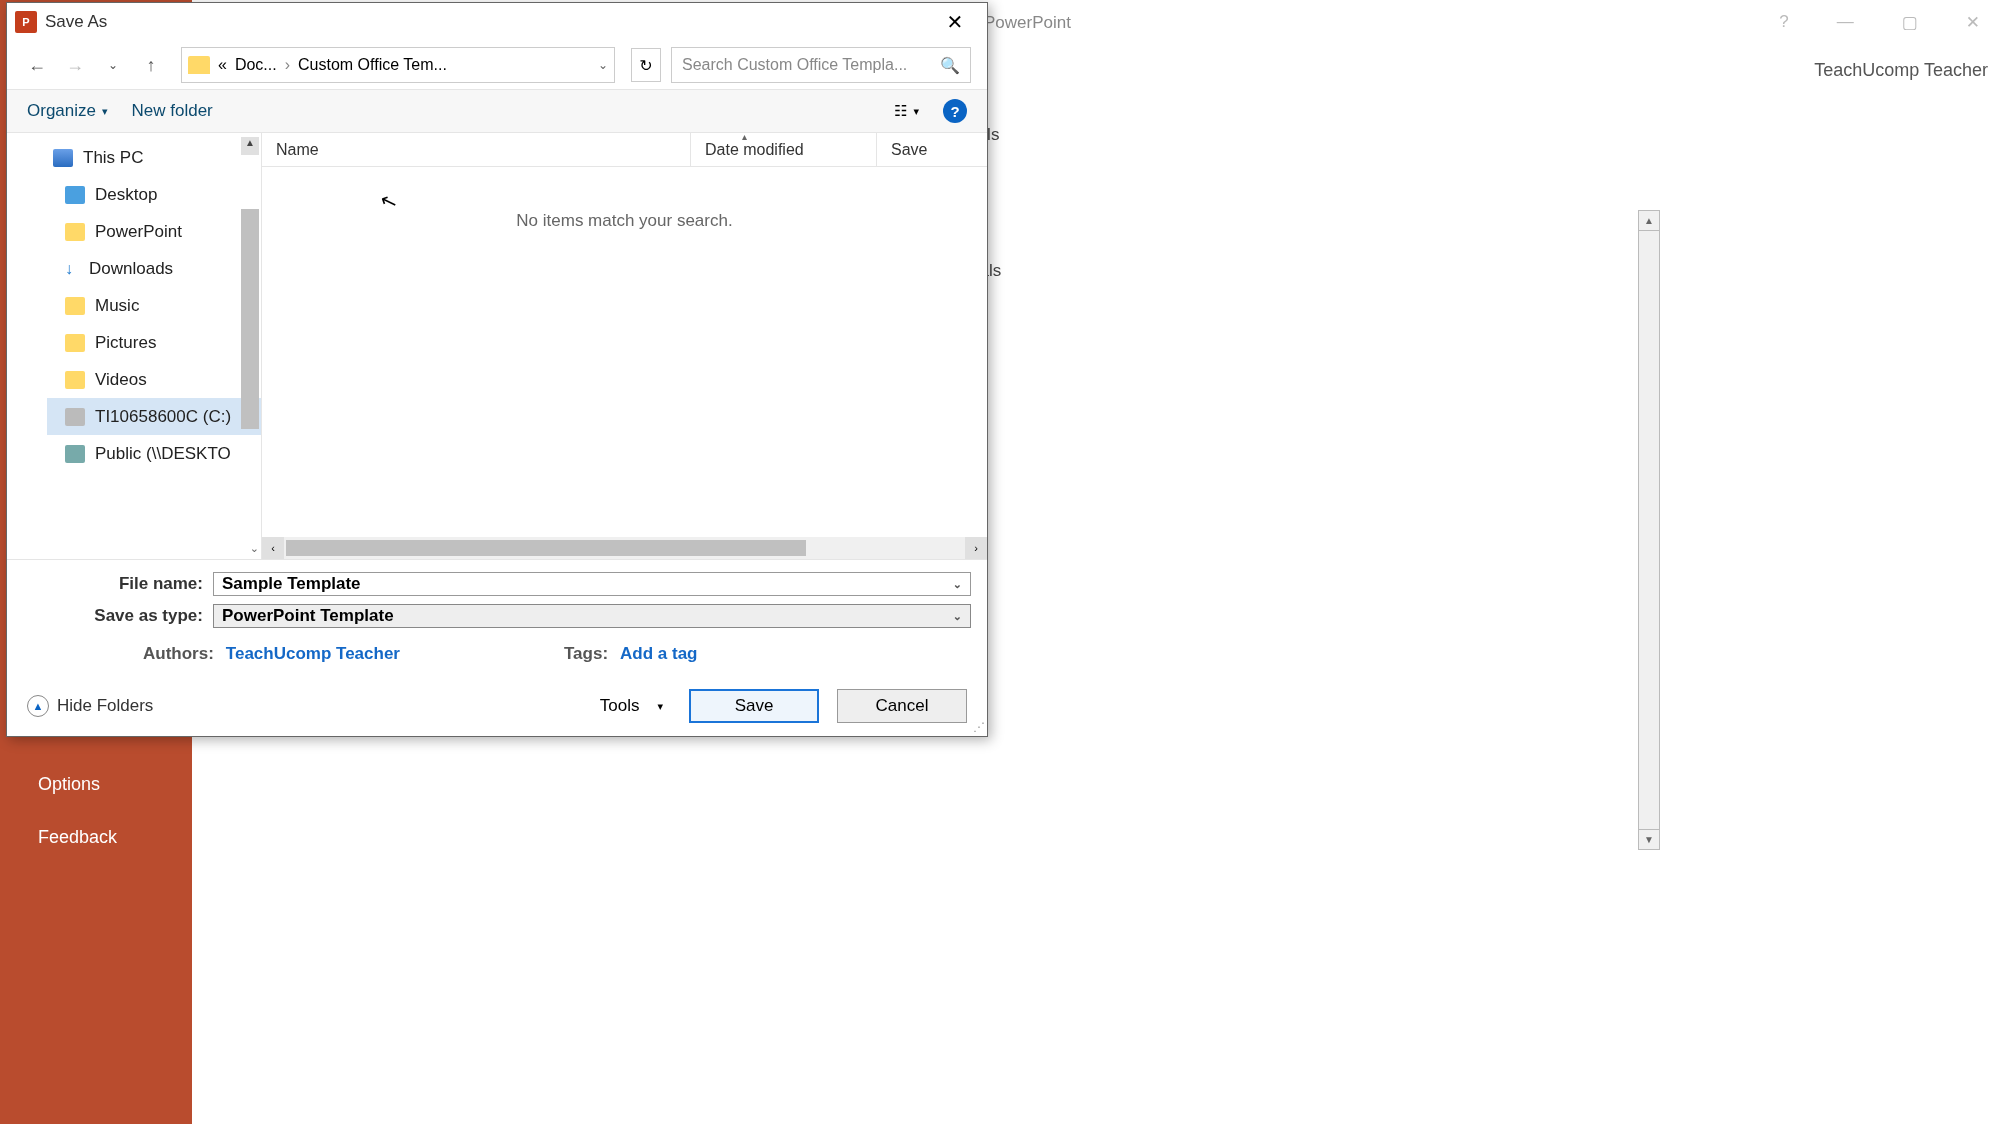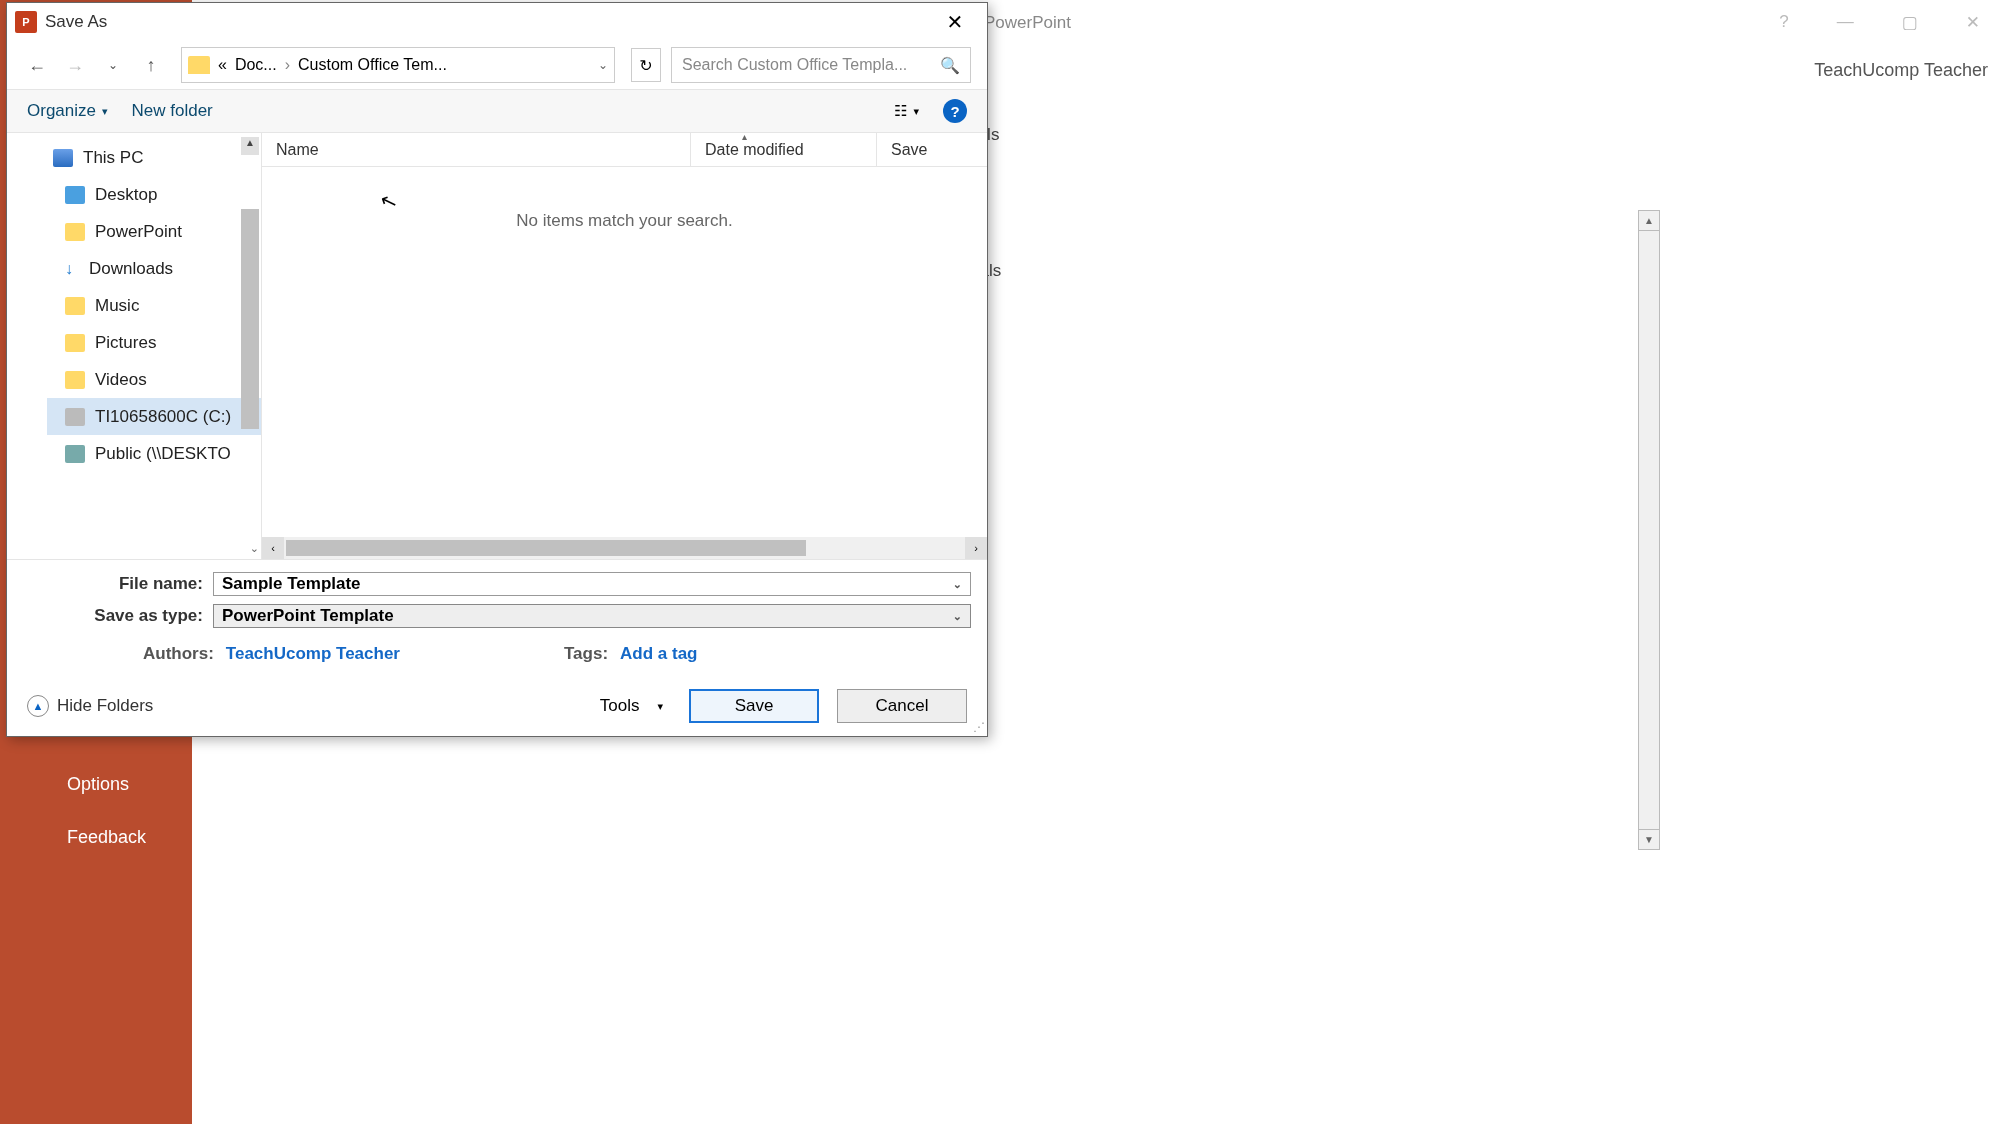--- a/index.html
+++ b/index.html
@@ -1,21 +1,21 @@
 <!DOCTYPE html>
 <html><head>
 <meta charset="utf-8">
 <style>
 * { box-sizing: border-box; margin: 0; padding: 0; font-family: "Segoe UI", Arial, sans-serif; }
 body { width: 2000px; height: 1124px; background: #fff; overflow: hidden; position: relative; }
 
 
 .bg-window { position: absolute; top: 0; left: 0; right: 0; bottom: 0; display: flex; }
 .bg-sidebar { width: 192px; background: #b94c2e; color: #fff; display: flex; flex-direction: column; justify-content: flex-end; padding-bottom: 260px; }
-.bg-sidebar-item { padding: 16px 38px; font-size: 18px; color: #fff; margin-left: 29px; }
+.bg-sidebar-item { padding: 16px 38px; font-size: 18px; color: #fff; }
 .bg-main { flex: 1; background: #fff; position: relative; }
 .bg-titlebar { height: 45px; display: flex; align-items: center; justify-content: space-between; padding: 0 20px; color: #888; font-size: 17px; }
 .bg-title { margin-left: 720px; }
 .bg-winbtns { display: flex; gap: 48px; color: #bbb; }
 .bg-user { position: absolute; top: 60px; right: 12px; font-size: 18px; color: #555; }
 .bg-content { padding: 80px 0 0 540px; font-size: 17px; color: #444; }
 .bg-row { margin-bottom: 48px; }
 .bg-older { color: #c84b2e; font-size: 32px; margin-top: 40px; }
 .bg-scroll { position: absolute; right: 340px; top: 210px; width: 22px; height: 640px; border: 1px solid #bbb; background: #f0f0f0; display: flex; flex-direction: column; justify-content: space-between; align-items: center; }
 .bg-scroll-btn { width: 100%; height: 20px; background: #f0f0f0; display: flex; align-items: center; justify-content: center; font-size: 10px; color: #666; border-bottom: 1px solid #bbb; }

